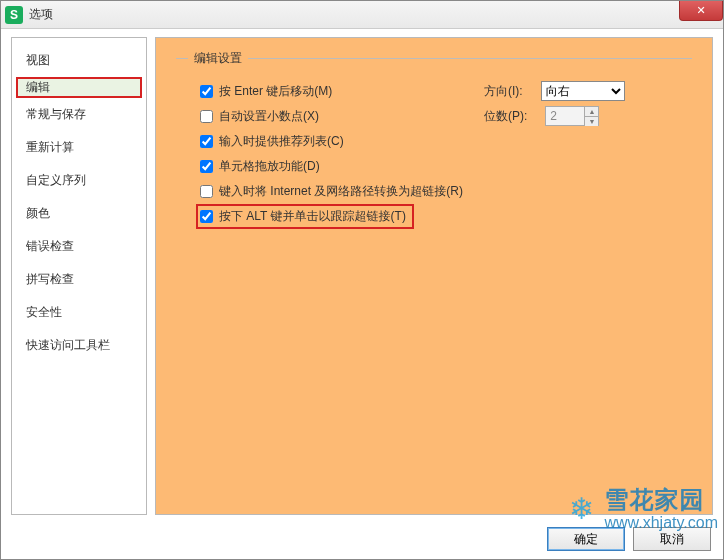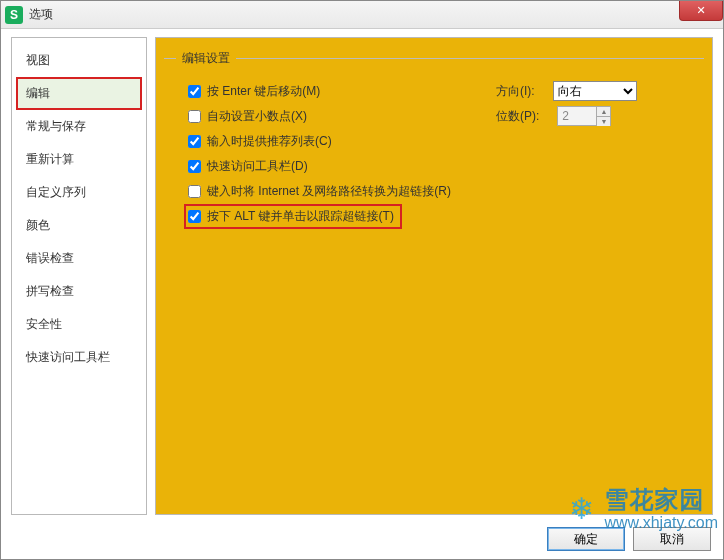--- a/index.html
+++ b/index.html
@@ -68,26 +68,26 @@
     padding: 6px 4px;
   }
   .sidebar-item {
     padding: 8px 10px;
     color: #333;
     cursor: pointer;
   }
   .sidebar-item.selected {
     background: #eaf3e3;
   }
-  .hl-edit { border: 2px solid #d62222; padding: 6px 8px; }
+  .hl-edit { border: 2px solid #d62222; padding: 0 8px; }
   .content {
     flex: 1;
     border: 1px solid #b9b9b9;
-    background: #eab308;
-    padding: 8px 8px;
+    background: #fdba74;
+    padding: 8px 20px;
     position: relative;
   }
   fieldset.group {
     border: none;
     border-top: 1px solid #bcbcbc;
     padding: 10px 6px 4px 12px;
     margin-top: 4px;
   }
   fieldset.group legend {
     padding: 0 6px;
@@ -241,21 +241,21 @@
           </div>
         </div>
 
         <div class="row">
           <input type="checkbox" class="chk" checked="" style="">
           <span class="lbl">输入时提供推荐列表(C)</span>
         </div>
 
         <div class="row">
           <input type="checkbox" class="chk" checked="" style="">
-          <span class="lbl">快速访问工具栏(D)</span>
+          <span class="lbl">单元格拖放功能(D)</span>
         </div>
 
         <div class="row">
           <input type="checkbox" class="chk" style="">
           <span class="lbl">键入时将 Internet 及网络路径转换为超链接(R)</span>
         </div>
 
         <div class="row">
           <span class="hl-alt">
             <input type="checkbox" class="chk" checked="" style="">

